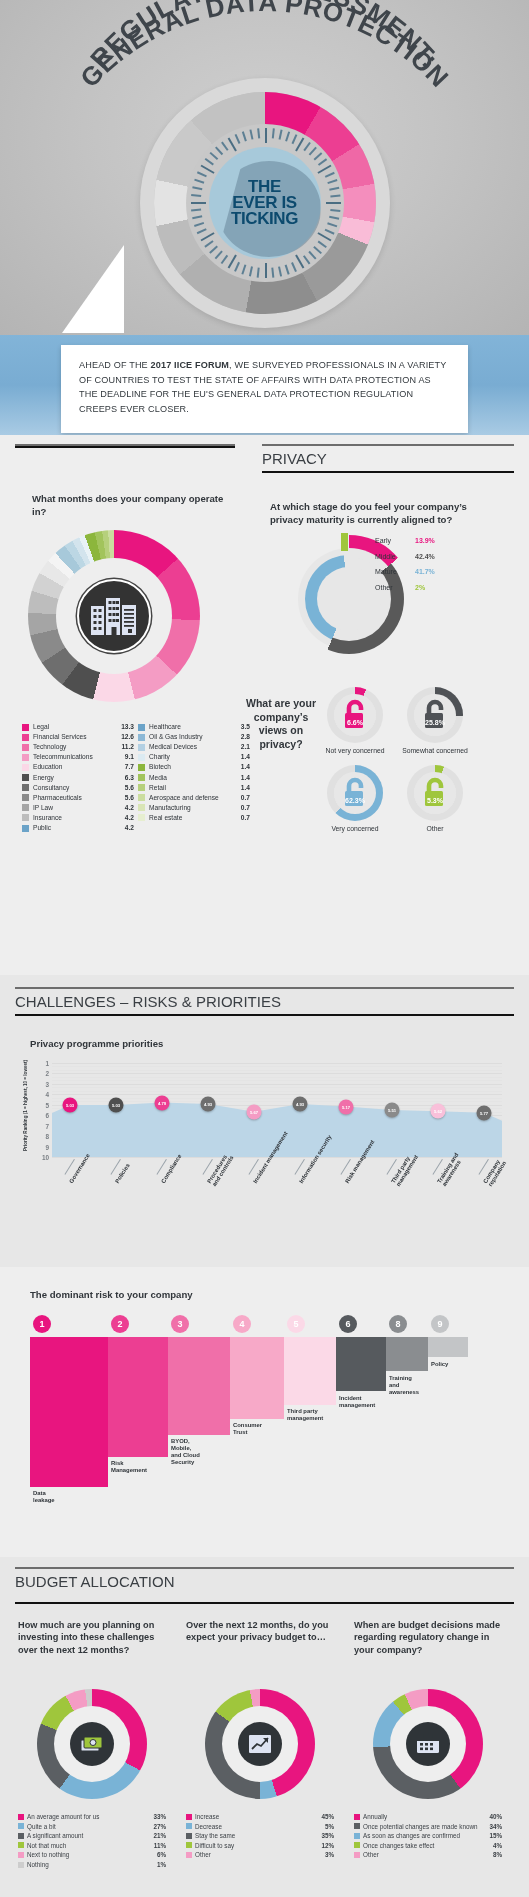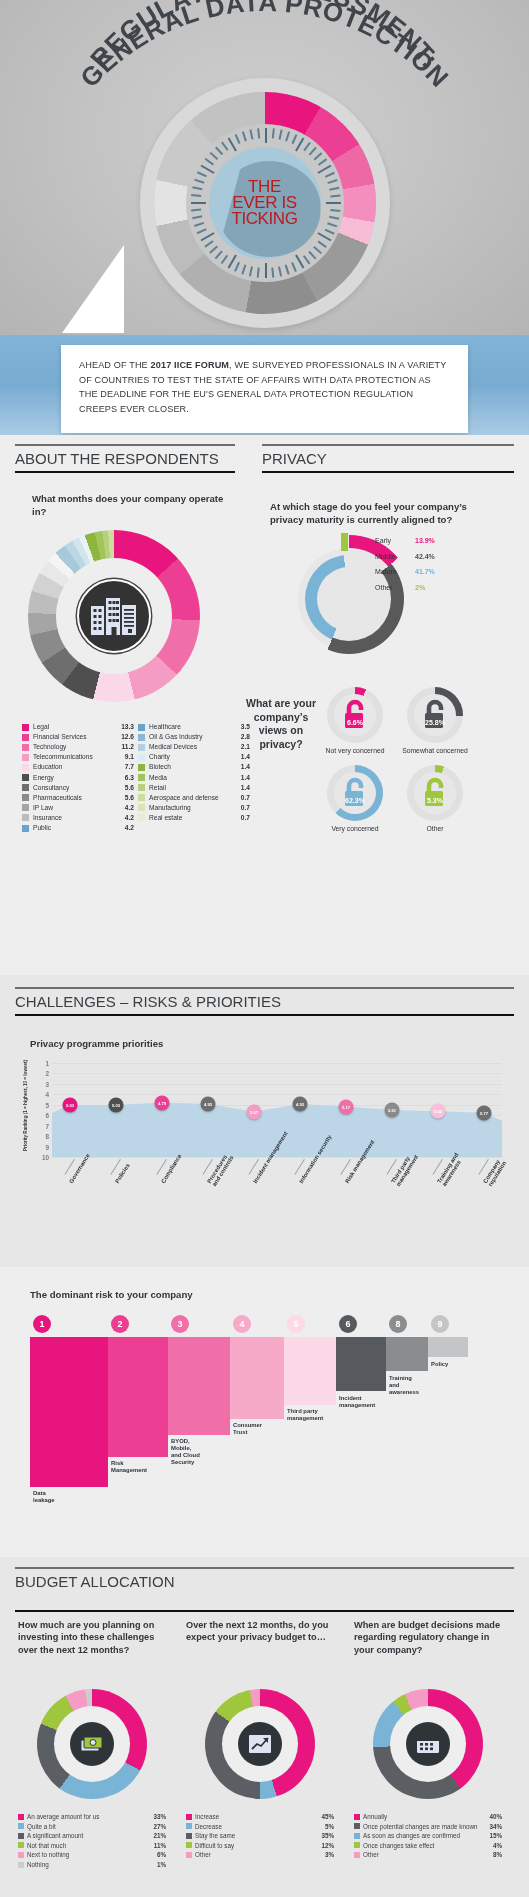--- a/index.html
+++ b/index.html
@@ -36,22 +36,22 @@
   .ticks { position:absolute; inset:46px; border-radius:50%; }
   .tick { position:absolute; left:50%; top:4px; width:1.5px; height:10px;
           background:#5d7f93; transform-origin:50% 75px; }
   .tick.lg { height:15px; width:2px; background:#4a6d82; }
   .dial { position:absolute; left:50%; top:50%; transform:translate(-50%,-50%);
           width:112px; height:112px; border-radius:50%; background:#a7c9da; }
   .dial-shadow { position:absolute; left:8px; top:14px; width:104px; height:96px;
           background:rgba(90,120,140,.45); border-radius:50%;
           clip-path:polygon(25% 0,100% 0,100% 100%,0 100%); }
   .dial-text { position:absolute; inset:0; display:flex; flex-direction:column;
-          align-items:center; justify-content:center; color:#b91c1c;
-          font-weight:normal; font-size:17px; line-height:.96; letter-spacing:-.4px;
+          align-items:center; justify-content:center; color:#0c4a6e;
+          font-weight:bold; font-size:17px; line-height:.96; letter-spacing:-.4px;
           text-align:center; z-index:3; }
   .hero-title { position:absolute; left:0; top:16px; width:529px; height:180px; }
   .hero-title svg { width:529px; height:180px; overflow:visible; }
   .hero-title text { font-family:"Liberation Sans", sans-serif; font-weight:bold;
           font-size:26px; fill:#3f454b; letter-spacing:.5px; }
 
   
   .pointer { position:absolute; left:62px; top:245px; width:62px; height:88px;
       background:#ffffff; clip-path:polygon(100% 0,100% 100%,0 100%); }
 
@@ -277,21 +277,20 @@
   <div class="banner-card">
     <p>
       <span>AHEAD OF THE </span><b>2017 IICE FORUM</b><span>, WE SURVEYED PROFESSIONALS IN A VARIETY OF COUNTRIES TO TEST THE STATE OF AFFAIRS WITH DATA PROTECTION AS THE DEADLINE FOR THE EU'S GENERAL DATA PROTECTION REGULATION CREEPS EVER CLOSER.</span>
     </p>
   </div>
 
   <div class="sec sec-grey" style="top:435px;height:540px;">
 
     <div style="position:absolute;left:15px;top:9px;width:220px;">
       <div class="rule-top" style="height:1.5px;background:#6d6d6d;"></div>
-      <h2 style="font-size:15px;font-weight:normal;padding:4px 0 4px 0;">ABOUT THE RESPONDENTS</h2>
       <div class="rule-bot" style="height:2.5px;background:#111;"></div>
     </div>
     <div style="position:absolute;left:32px;top:58px;width:196px;" class="q">What months does your company operate in?</div>
 
     <div style="position:absolute;left:28px;top:95px;">
       <div class="sector-donut">
         <div class="ring"></div>
         <div class="hole"></div>
         <div class="core">
           <svg class="bldg" width="48" height="40" viewBox="0 0 48 40">
@@ -671,21 +670,21 @@
 awareness</div>
         <div class="rnum" style="left: 401px; top: 0px; background: rgb(195, 197, 199); color: rgb(255, 255, 255);">9</div>
         <div class="rbar" style="left: 398px; top: 22px; width: 40px; height: 20px; background: rgb(195, 197, 199);"></div>
         <div class="rlabel" style="left: 401px; top: 46px;">Policy</div>
       </div>
   </div>
 
   <div class="sec sec-lightgrey" style="top:1557px;height:340px;">
     <div style="position:absolute;left:15px;top:10px;width:499px;">
       <div style="height:1.5px;background:#6d6d6d;"></div>
-      <h2 style="font-size:15px;font-weight:normal;padding:4px 0 20px 0;">BUDGET ALLOCATION</h2>
+      <h2 style="font-size:15px;font-weight:normal;padding:4px 0 12px 0;">BUDGET ALLOCATION</h2>
       <div style="height:2.5px;background:#111;"></div>
     </div>
     <div style="position:absolute;left:18px;top:62px;width:496px;display:flex;gap:20px;" id="budget-cols">
         <div class="bud-col">
           <div class="q" style="font-size: 9.2px; font-weight: bold; line-height: 1.35; margin-bottom: 8px; min-height: 62px;">How much are you planning on investing into these challenges over the next 12 months?</div>
           <div class="bud-donut">
             <div class="r" style="background: conic-gradient(rgb(232, 21, 127) 0deg, rgb(232, 21, 127) 118.8deg, rgb(121, 179, 214) 118.8deg, rgb(121, 179, 214) 216deg, rgb(91, 95, 99) 216deg, rgb(91, 95, 99) 291.6deg, rgb(159, 198, 60) 291.6deg, rgb(159, 198, 60) 331.2deg, rgb(244, 156, 196) 331.2deg, rgb(244, 156, 196) 352.8deg, rgb(205, 205, 205) 352.8deg, rgb(205, 205, 205) 356.4deg);"></div>
             <div class="h"></div>
             <div class="ic">
               <svg width="26" height="22" viewBox="0 0 26 22">

